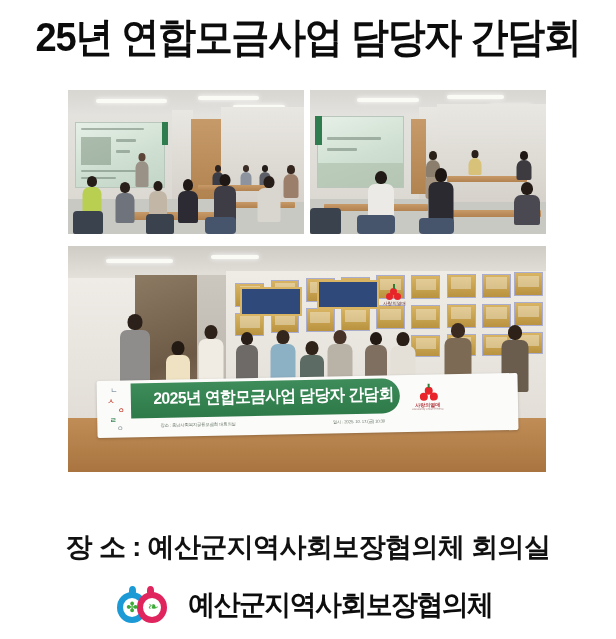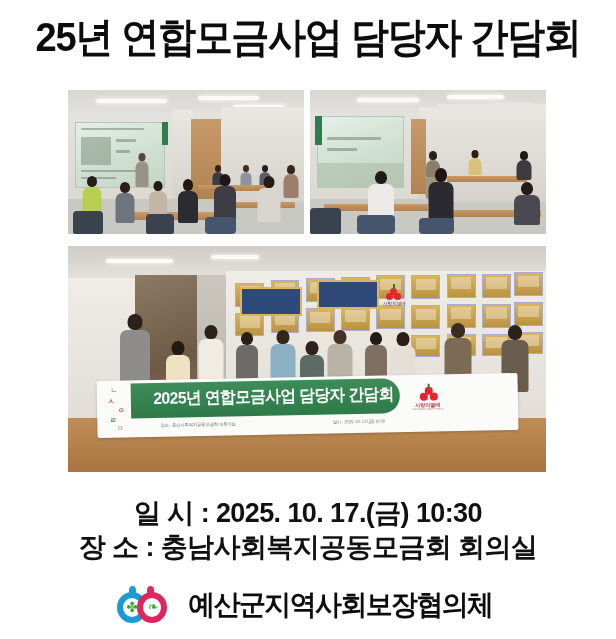--- a/index.html
+++ b/index.html
@@ -414,22 +414,21 @@
         <div class="f" style="left:8px;top:3px;width:8px;height:8px"></div>
         <div class="f" style="left:3px;top:9px;width:8px;height:8px"></div>
         <div class="f" style="left:13px;top:9px;width:8px;height:8px"></div>
         <div class="stem" style="left:11px;top:0;width:2px;height:4px"></div>
         <div class="ftxt" style="top:18px;font-size:5px;color:#b0333a;font-weight:bold">사랑의열매</div>
         <div class="ftxt" style="top:24px;font-size:2.6px;color:#9a6a6a">Community Chest of Korea</div>
       </div>
     </div>
   </div>
 
-  <div class="info line1">일 시 : 2025. 10. 17.(금) 10:30</div>
-  <div class="info line2">장 소 : 충남사회복지공동모금회 회의실</div>
+  <div class="info line2">장 소 : 예산군지역사회보장협의체 회의실</div>
 
   <div class="footer">
     <div class="logo-emblem">
       <div class="tip b"></div>
       <div class="tip p"></div>
       <div class="ring blue"></div>
       <div class="ring pink"></div>
       <div class="clover">✤</div>
       <div class="sprout">❧</div>
     </div>

